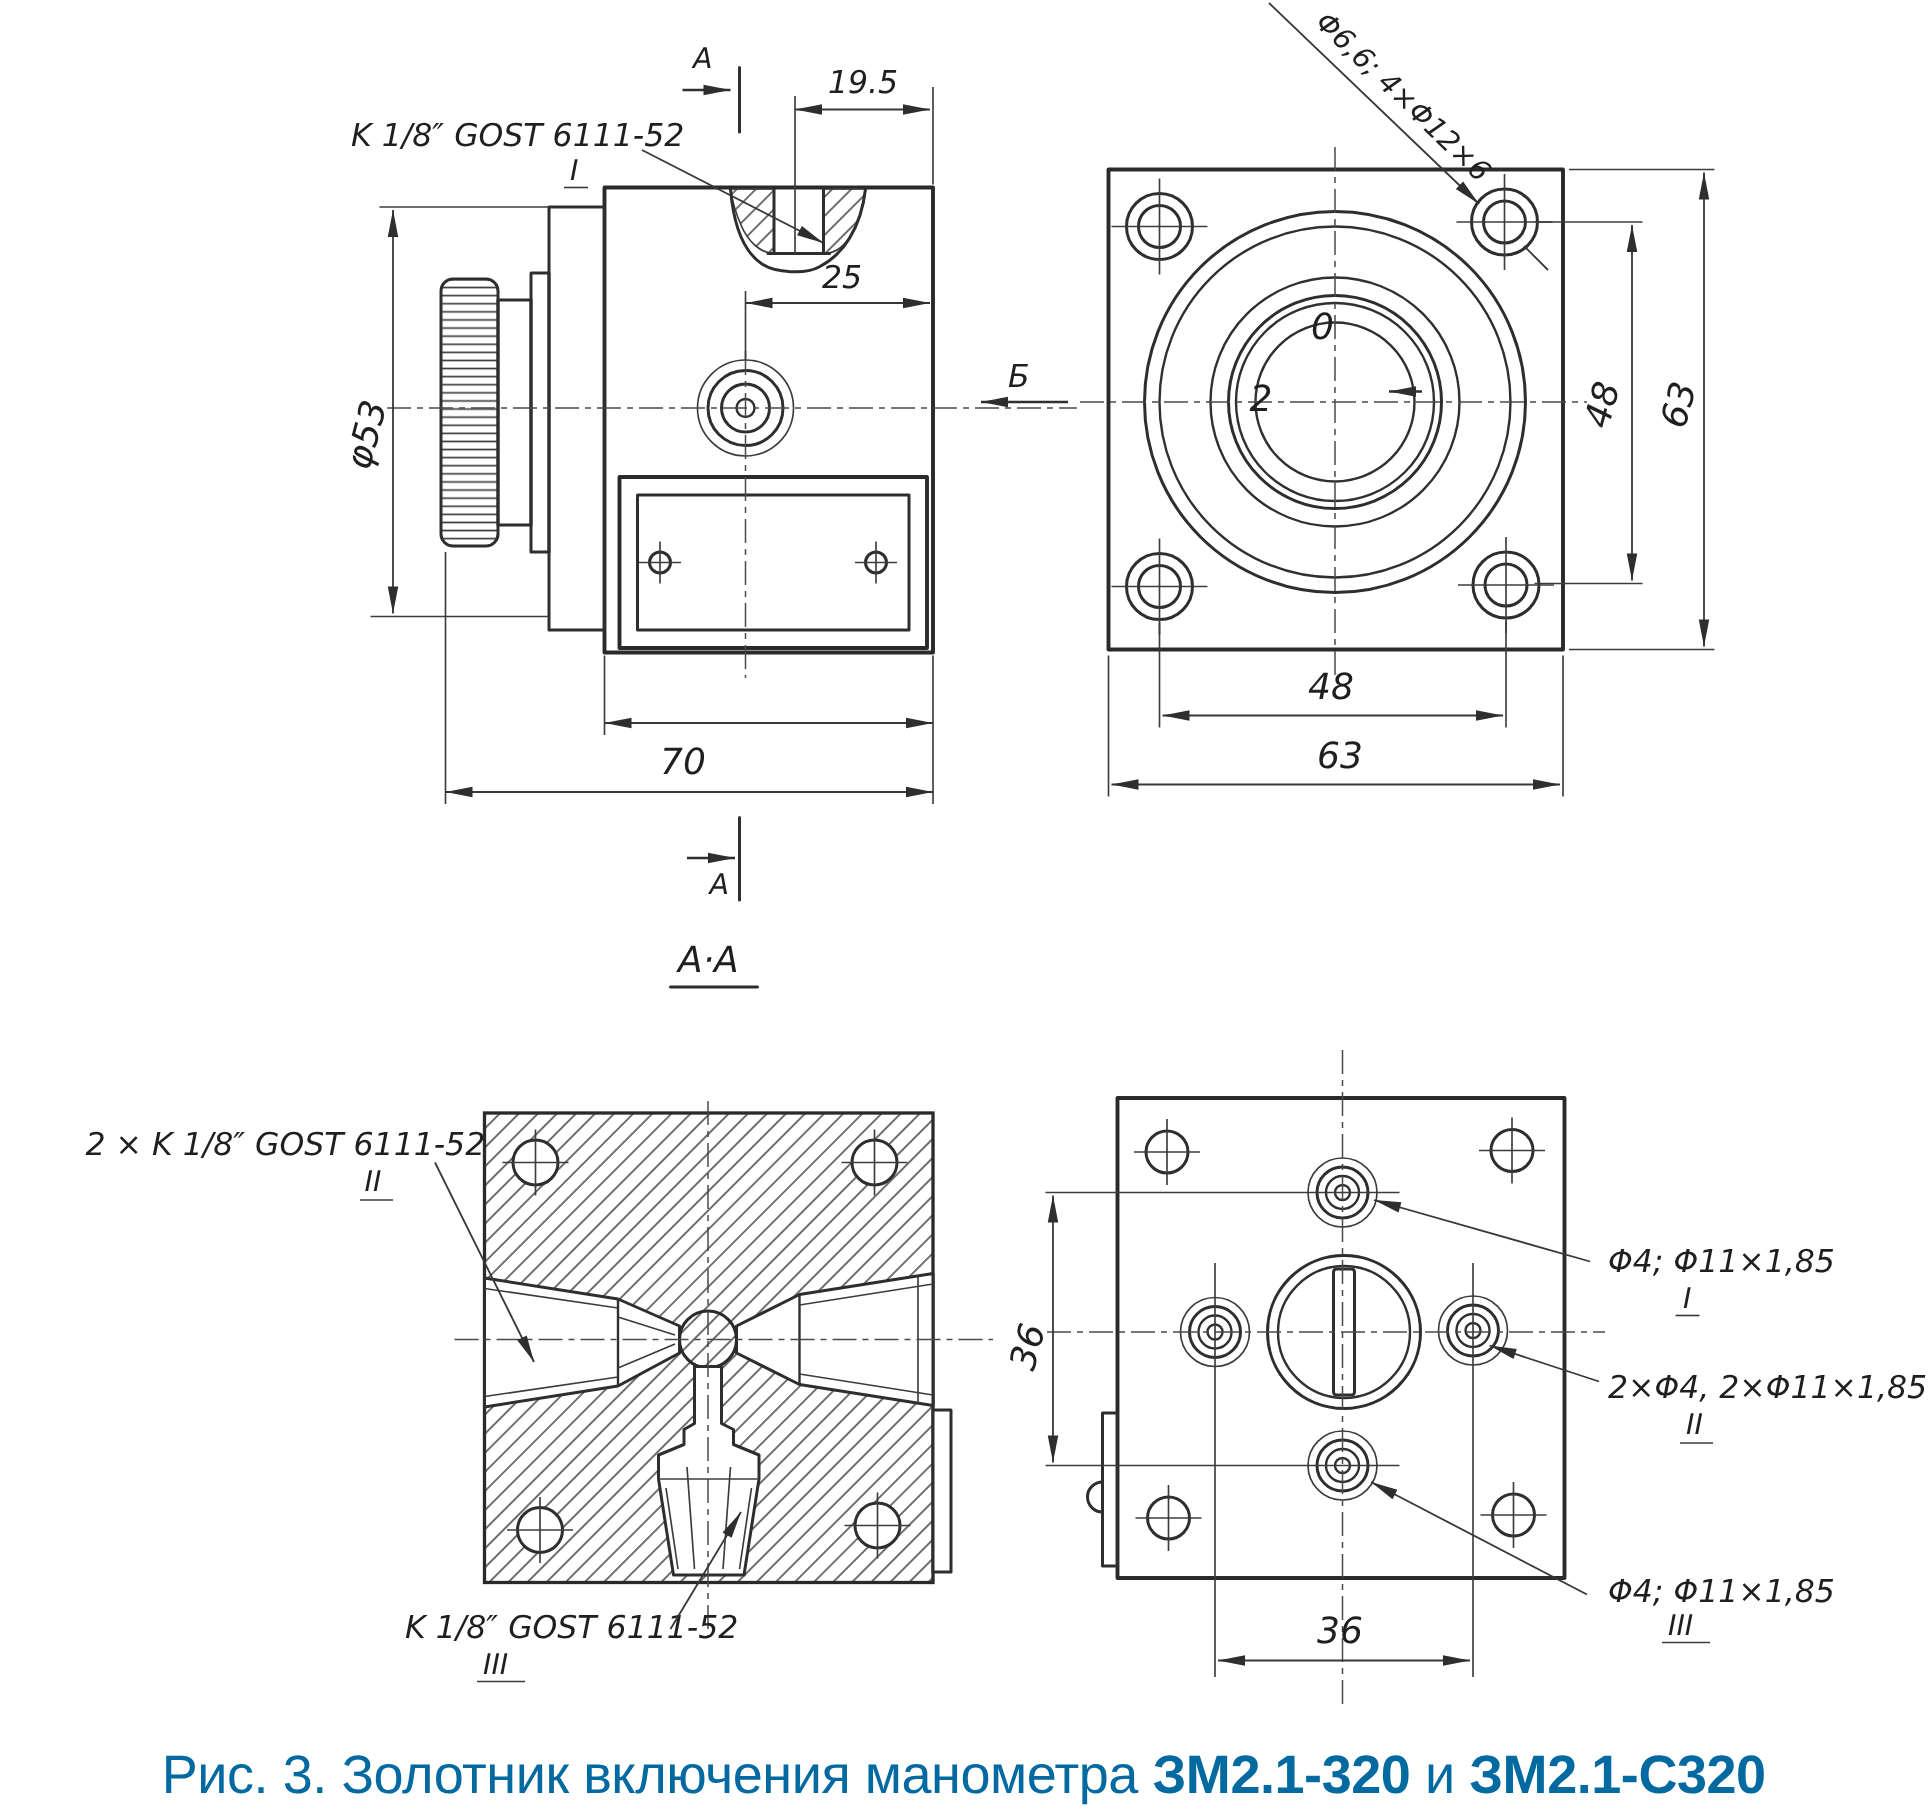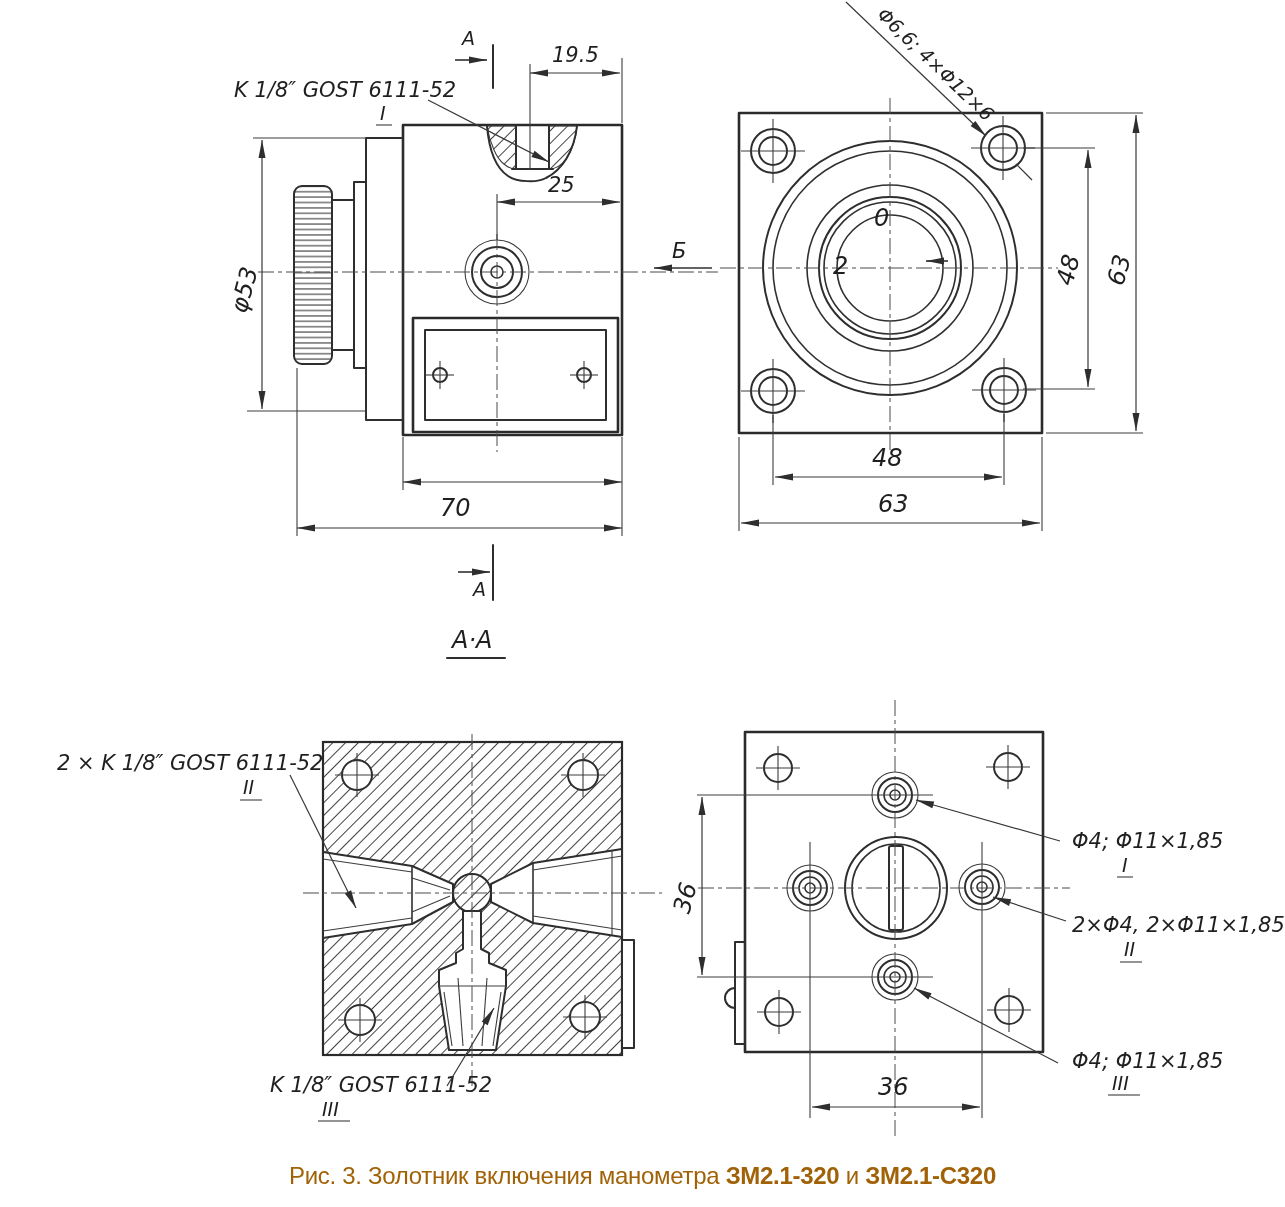--- a/index.html
+++ b/index.html
@@ -12,21 +12,21 @@
   .thin{fill:none;stroke:#3c3c3c;stroke-width:1.1}
   .cl{fill:none;stroke:#4a4a4a;stroke-width:1;stroke-dasharray:16 4 4 4}
   .dim{fill:none;stroke:#383838;stroke-width:1.2}
   .w{fill:#fff}
   .hw{fill:url(#hatch)}
   text{fill:#1f1f1f;font-style:italic;font-family:"DejaVu Sans",sans-serif}
   .t19{font-size:19px}
   .t21{font-size:21px}
   .t24{font-size:24px}
   .caption{position:absolute;top:1162px;left:0;width:100%;text-align:center;
-           font-family:"Liberation Sans",sans-serif;font-size:24px;color:#a16207;letter-spacing:-.3px}
+           font-family:"Liberation Sans",sans-serif;font-size:36px;color:#0369a1;letter-spacing:-.3px}
   .caption b{font-weight:700}
 </style>
 </head>
 <body>
 
 <div class="canvas">
 <svg width="1285" height="1207" viewBox="0 0 1285 1207">
   <defs>
     <marker id="ar" markerUnits="userSpaceOnUse" markerWidth="20" markerHeight="9" refX="19" refY="4.5" orient="auto-start-reverse">
       <path d="M19,4.5 L1,1 L1,8 Z" fill="#2e2e2e"></path>

